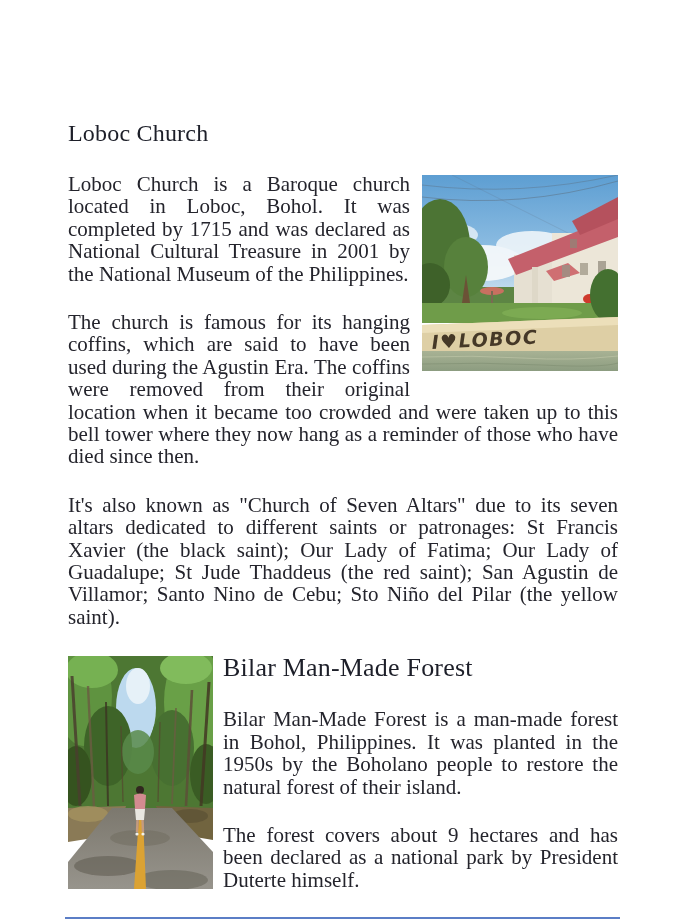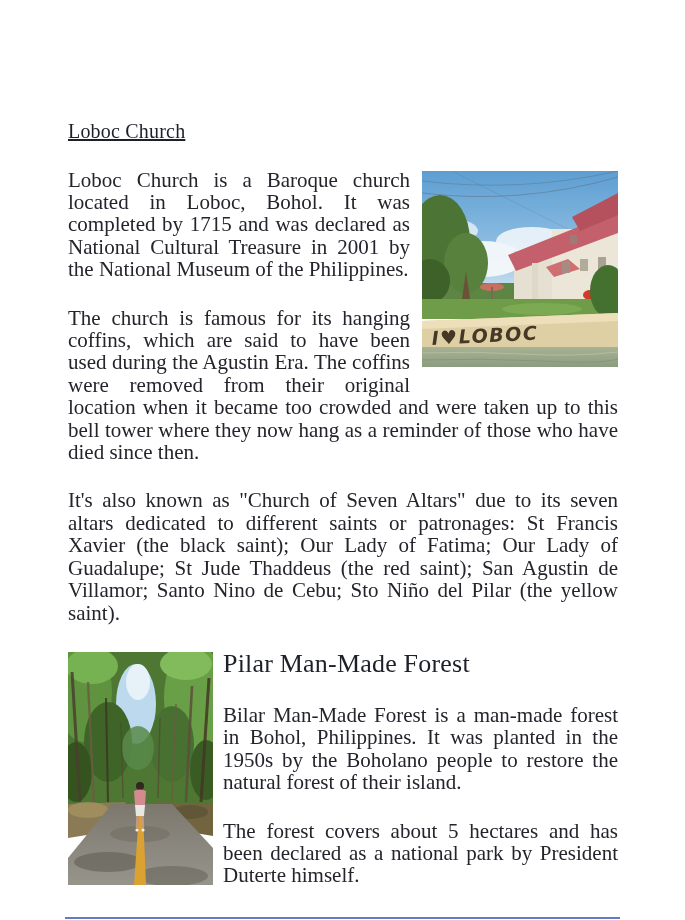--- a/index.html
+++ b/index.html
@@ -7,21 +7,21 @@
     position:relative;
     width:685px;height:920px;
     box-sizing:border-box;
     padding:121px 67px 0 68px;
     background:#ffffff;
     font-family:"Liberation Serif","DejaVu Serif",serif;
     color:#23232b;
     overflow:hidden;
   }
   h1{font-weight:normal;color:#1d1f29;margin:0 0 26px 0;line-height:1.08;}
-  h1.h-loboc{font-size:20px;letter-spacing:.2px;text-decoration:underline;}
+  h1.h-loboc{font-size:24px;letter-spacing:.2px;}
   h1.h-bilar{font-size:26px;letter-spacing:.2px;}
   p{
     margin:0 0 26px 0;
     font-size:21px;
     line-height:22.4px;
     text-align:justify;
     color:#24242c;
   }
   figure{margin:0;padding:0;line-height:0;}
   .photo-church{
@@ -170,19 +170,19 @@
         <circle cx="72" cy="134" r="4" fill="#31271f"></circle>
         <path d="M66,139 Q72,136 78,139 L77,153 L67,153 Z" fill="#d38b90"></path>
         <path d="M67,153 L77,153 L76,164 L68,164 Z" fill="#e9e7e1"></path>
         <path d="M69.5,164 L69,176" stroke="#c49b80" stroke-width="2.4"></path>
         <path d="M74.5,164 L75,176" stroke="#c49b80" stroke-width="2.4"></path>
         <circle cx="69" cy="178" r="1.6" fill="#f2f2ee"></circle>
         <circle cx="75" cy="178" r="1.6" fill="#f2f2ee"></circle>
       </svg>
     </figure>
 
-    <h1 class="h-bilar">Pilar Man-Made Forest</h1>
+    <h1 class="h-bilar">Bilar Man-Made Forest</h1>
     <p>Bilar Man-Made Forest is a man-made forest in Bohol, Philippines. It was planted in the 1950s by the Boholano people to restore the natural forest of their island.</p>
-    <p>The forest covers about 5 hectares and has been declared as a national park by President Duterte himself.</p>
+    <p>The forest covers about 9 hectares and has been declared as a national park by President Duterte himself.</p>
   </section>
 
   <div class="bottom-rule"></div>
 </div>
 
 </body></html>

